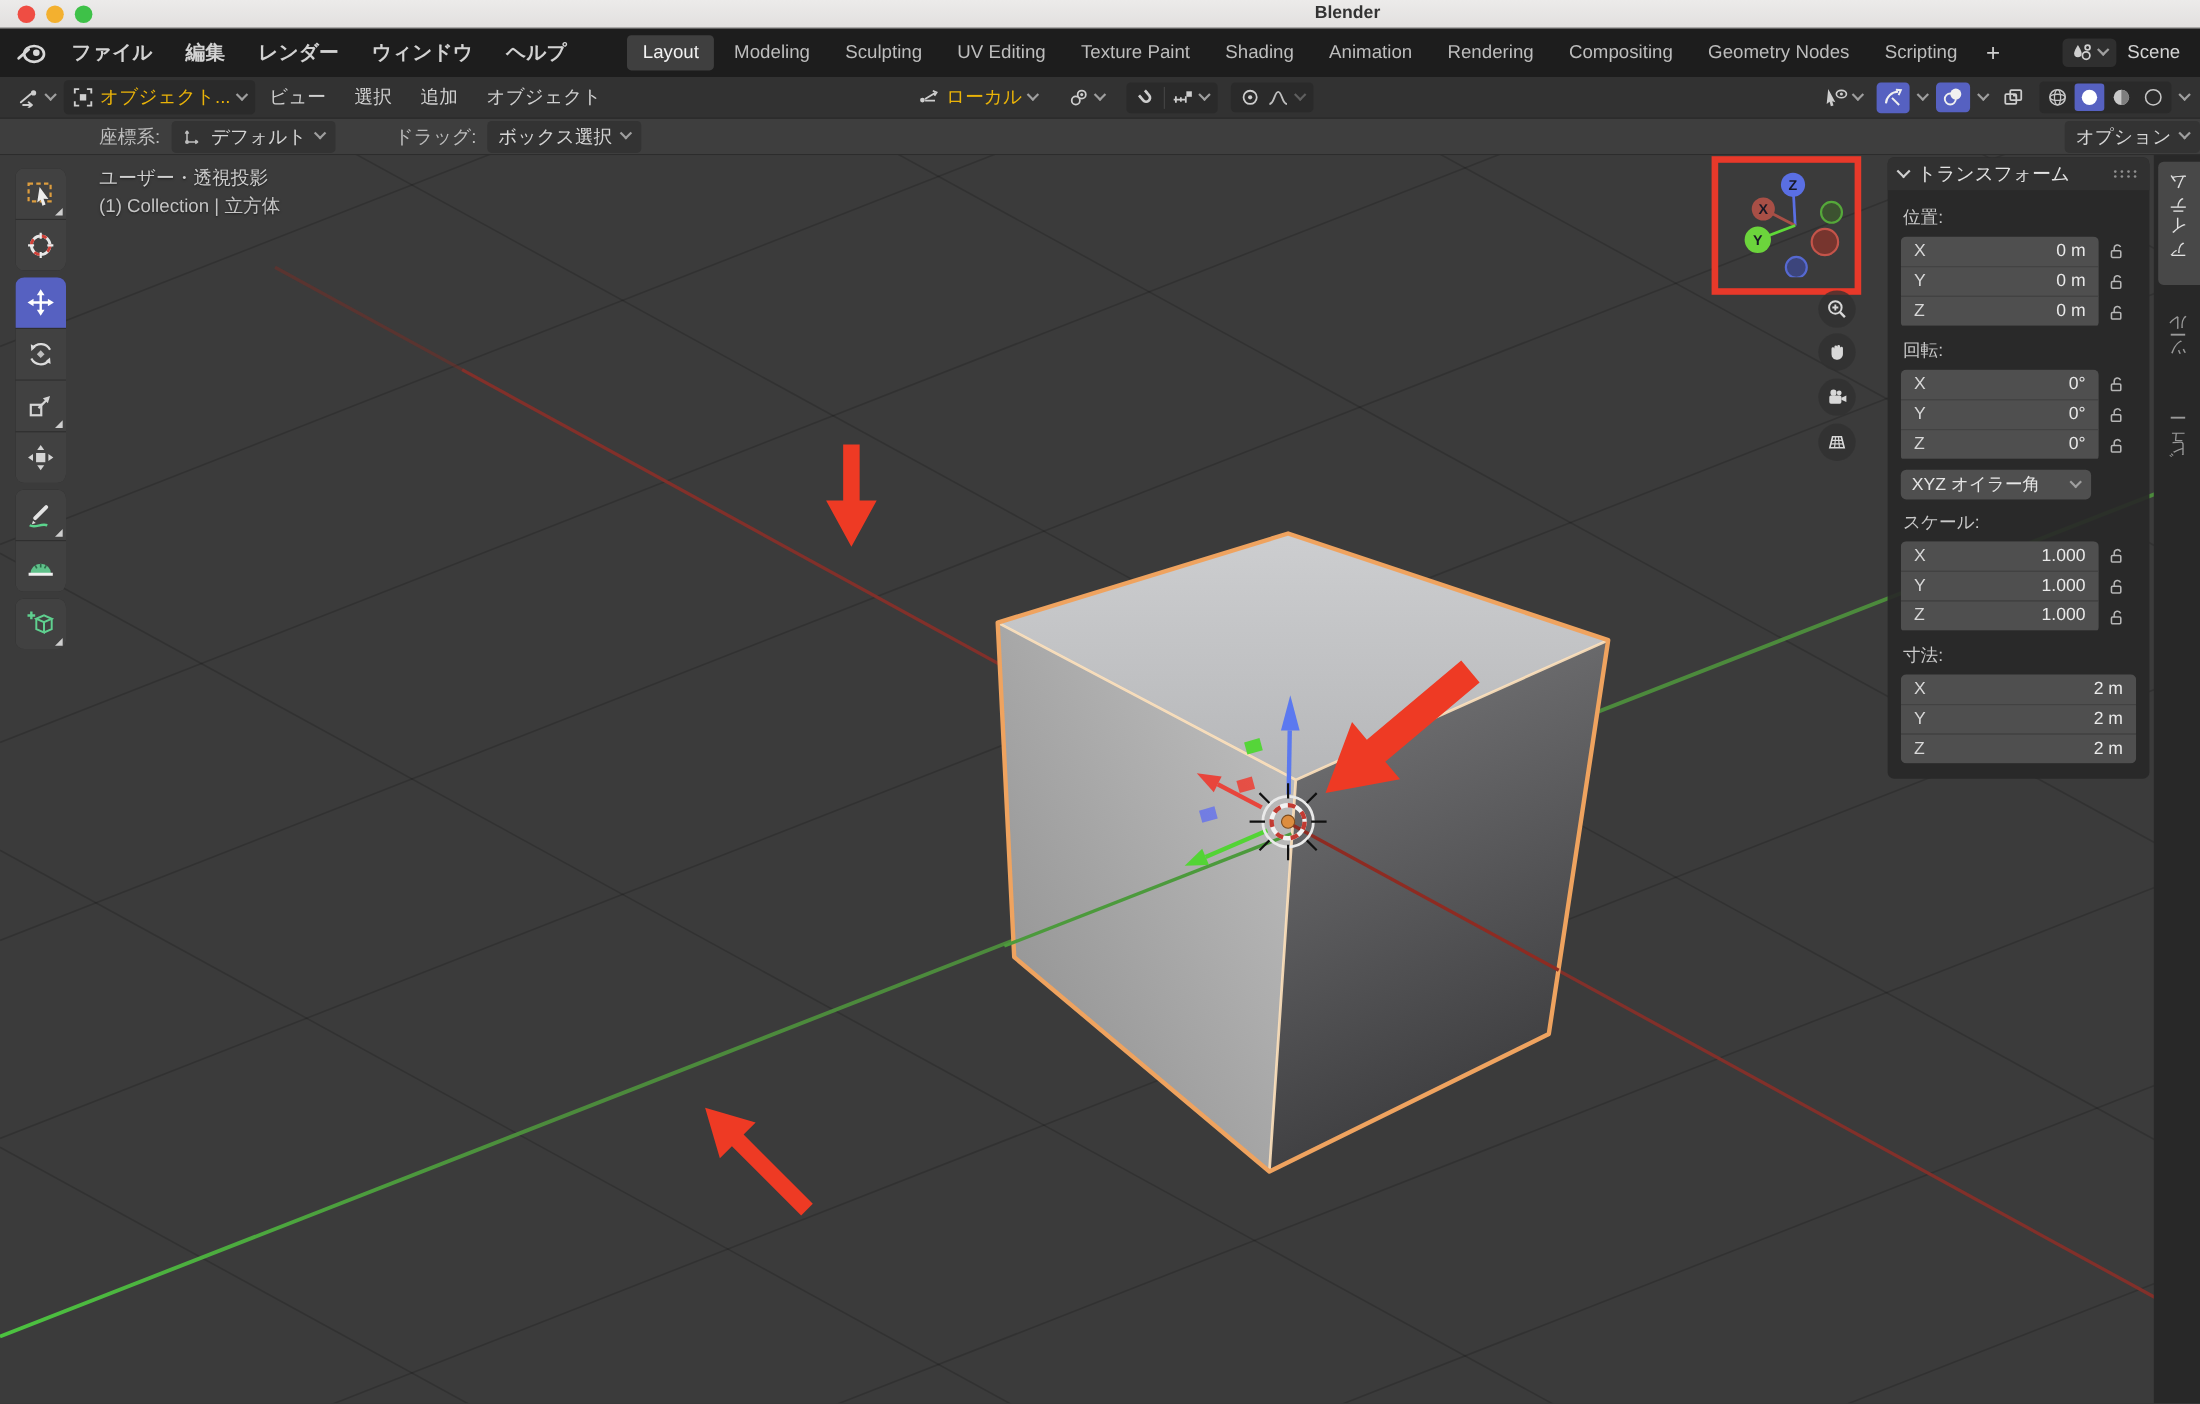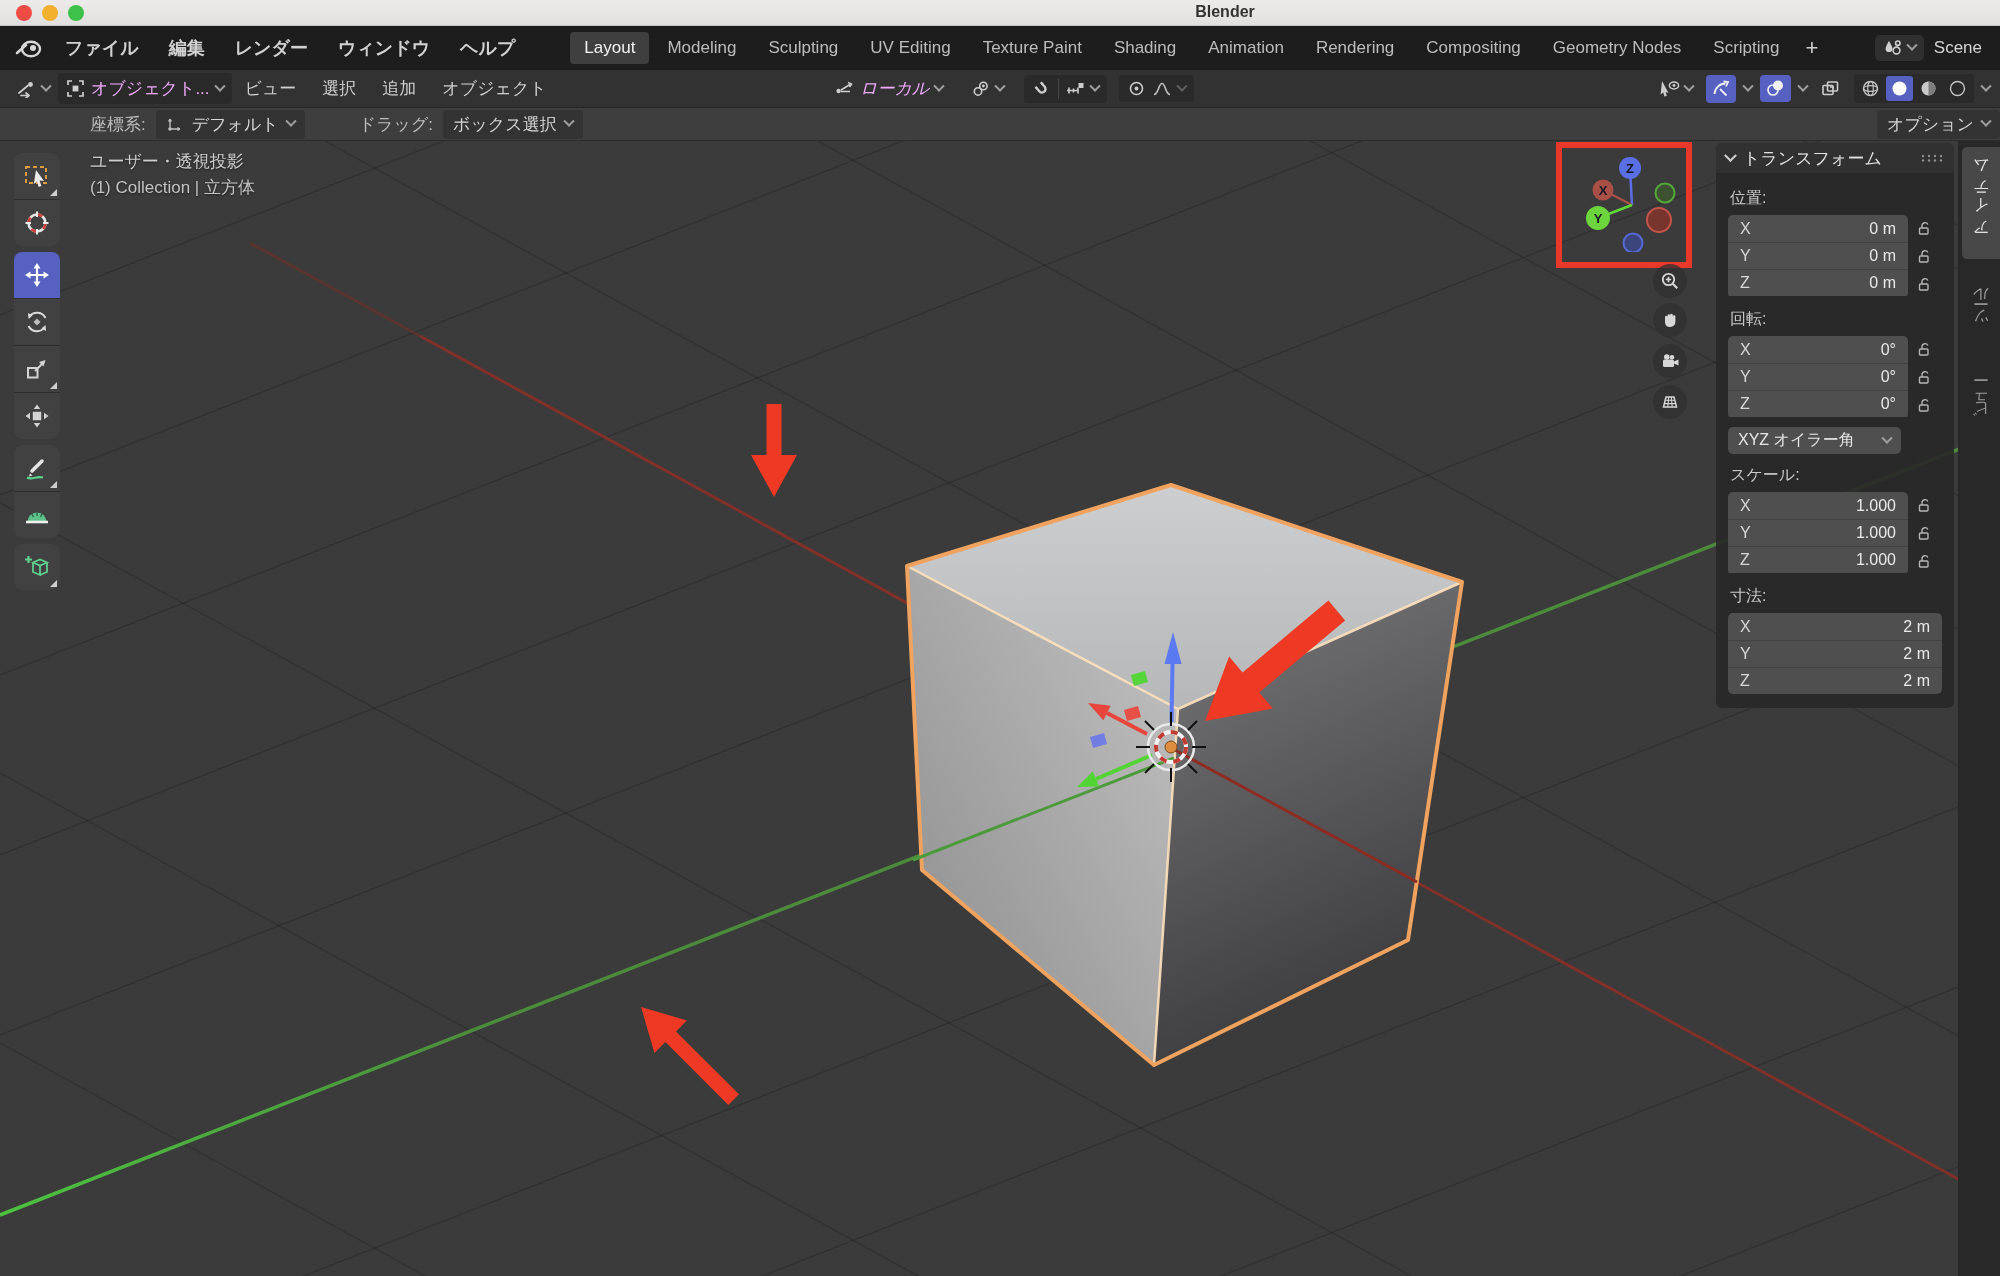--- a/index.html
+++ b/index.html
@@ -24,27 +24,27 @@
   .ws-tab { color:#bdbdbd; font-size:17px; padding:6px 14px; border-radius:4px; margin:0 2px; }
   .ws-tab.active { background:#3f3f3f; color:#f2f2f2; }
   .ws-add { color:#cfcfcf; font-size:22px; padding:0 10px; }
   #scene-chip { margin-left:auto; margin-right:8px; display:flex; align-items:center; gap:10px; }
   #scene-chip .chipbox { background:#2f2f2f; border-radius:5px; display:flex; align-items:center; gap:5px; padding:4px 8px; }
   #scene-chip .lbl { color:#d5d5d5; font-size:17px; padding-right:10px; }
 
   
   #vph { top:70px; left:0; width:100%; height:38px; background:#323232; border-bottom:1px solid #262626;
     display:flex; align-items:center; padding:0 8px; }
-  .hbtn { display:flex; align-items:center; gap:6px; padding:4px 8px; border-radius:4px; color:#f0abfc; font-size:17px; }
+  .hbtn { display:flex; align-items:center; gap:6px; padding:4px 8px; border-radius:4px; color:#eab308; font-size:17px; }
   .hbtn.pill { background:#2a2a2a; }
   .hmenu { color:#d0d0d0; font-size:17px; padding:0 13px; }
   .chev { width:8px; height:8px; border-right:2px solid #9f9f9f; border-bottom:2px solid #9f9f9f;
     transform:rotate(45deg) translate(-2px,-2px); display:inline-block; }
   .chev.dim { border-color:#5f5f5f; }
-  #vph-center { position:absolute; left:826px; display:flex; align-items:center; gap:12px;font-style:italic; }
+  #vph-center { position:absolute; left:826px; display:flex; align-items:center; gap:12px; }
   #vph-right { position:absolute; right:10px; display:flex; align-items:center; gap:8px; }
   .tgl { display:flex; align-items:center; gap:4px; padding:4px 5px; border-radius:4px; }
   .tgl.on { background:#5661c1; }
   .seg { display:flex; align-items:center; background:#2a2a2a; border-radius:4px; padding:2px 3px; gap:2px; }
   .seg .cell { padding:3px 4px; border-radius:3px; display:flex; align-items:center; }
   .seg .cell.on { background:#5661c1; }
   .vline { width:1px; height:20px; background:#454545; }
 
   
   #vpt { top:108px; left:0; width:100%; height:33px; background:#3e3e3e; border-bottom:1px solid #2c2c2c;

